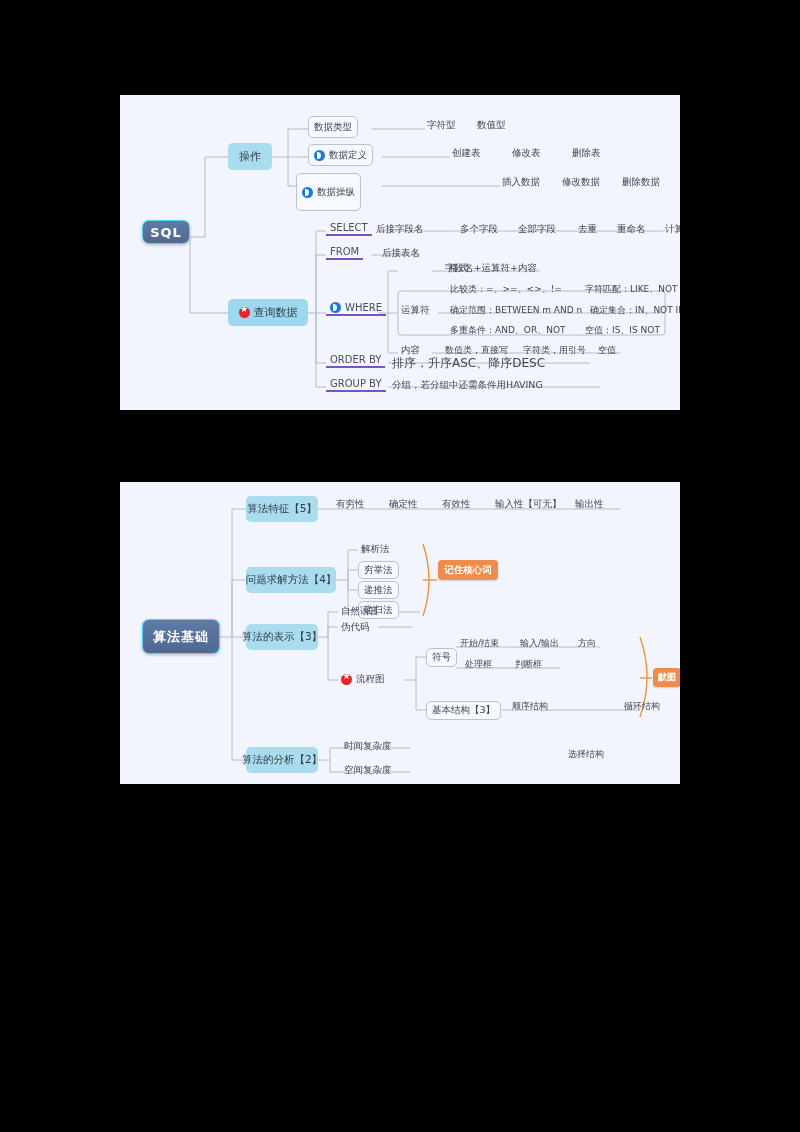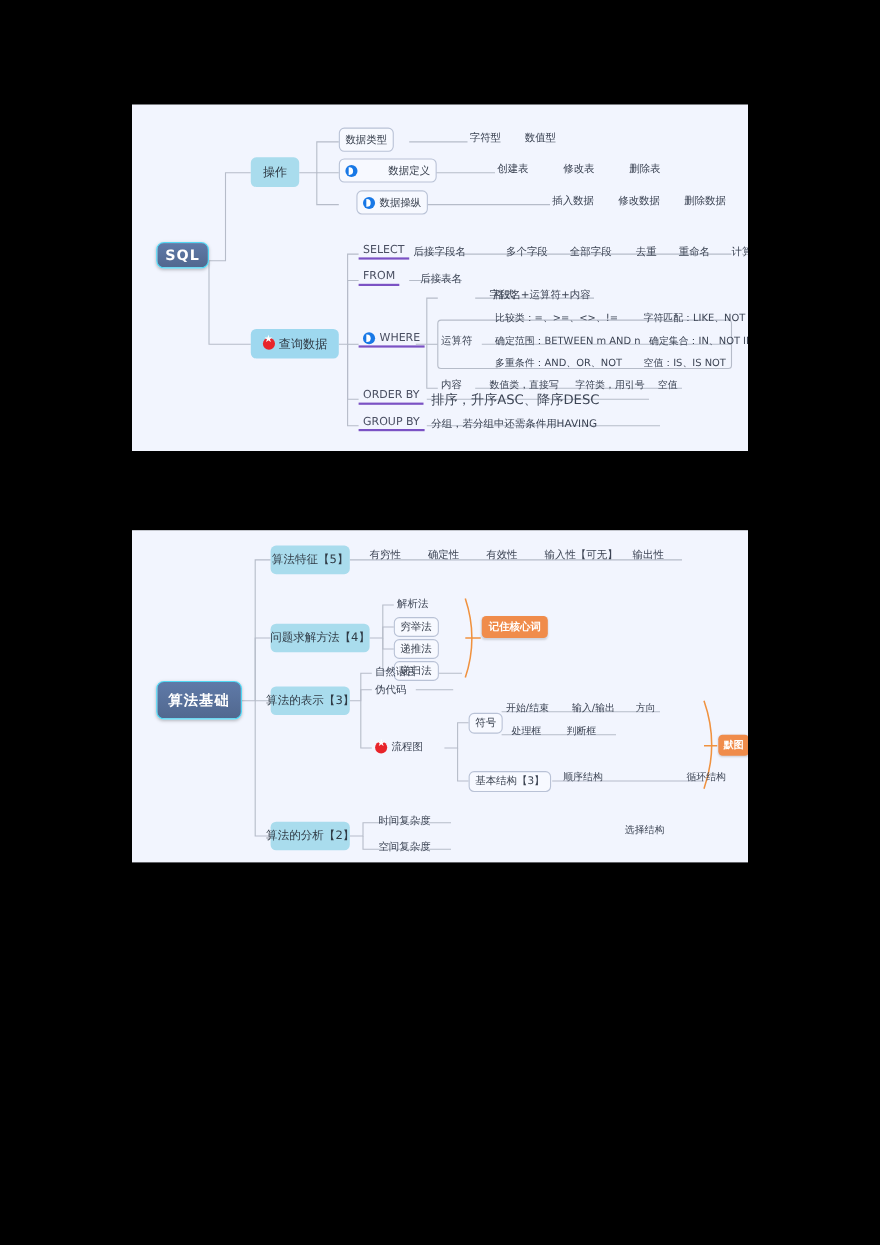--- a/index.html
+++ b/index.html
@@ -100,29 +100,29 @@
     </svg>
 
     <div class="node root" style="left:22px;top:125px;width:48px;height:24px;font-size:13px;">SQL</div>
 
     <div class="node lv1" style="left:108px;top:48px;width:44px;height:27px;font-size:11px;">操作</div>
 
     <div class="node box" style="left:188px;top:21px;height:22px;font-size:9.5px;">数据类型</div>
     <div class="node txt" style="left:307px;top:24px;font-size:9.5px;">字符型</div>
     <div class="node txt" style="left:357px;top:24px;font-size:9.5px;">数值型</div>
 
-    <div class="node box" style="left:188px;top:49px;height:22px;font-size:9.5px;gap:24px;">
+    <div class="node box" style="left:188px;top:49px;height:22px;font-size:9.5px;">
       <span class="ico blue"></span>
       <span>数据定义</span>
     </div>
     <div class="node txt" style="left:332px;top:52px;font-size:9.5px;">创建表</div>
     <div class="node txt" style="left:392px;top:52px;font-size:9.5px;">修改表</div>
     <div class="node txt" style="left:452px;top:52px;font-size:9.5px;">删除表</div>
 
-    <div class="node box" style="left:204px;top:78px;height:22px;font-size:9.5px;">
+    <div class="node box" style="left:176px;top:78px;height:38px;font-size:9.5px;">
       <span class="ico blue"></span>
       <span>数据操纵</span>
     </div>
     <div class="node txt" style="left:382px;top:81px;font-size:9.5px;">插入数据</div>
     <div class="node txt" style="left:442px;top:81px;font-size:9.5px;">修改数据</div>
     <div class="node txt" style="left:502px;top:81px;font-size:9.5px;">删除数据</div>
 
     <div class="node lv1 blue2" style="left:108px;top:204px;width:80px;height:27px;font-size:11px;">
       <span class="ico red"></span>
       <span>查询数据</span>

